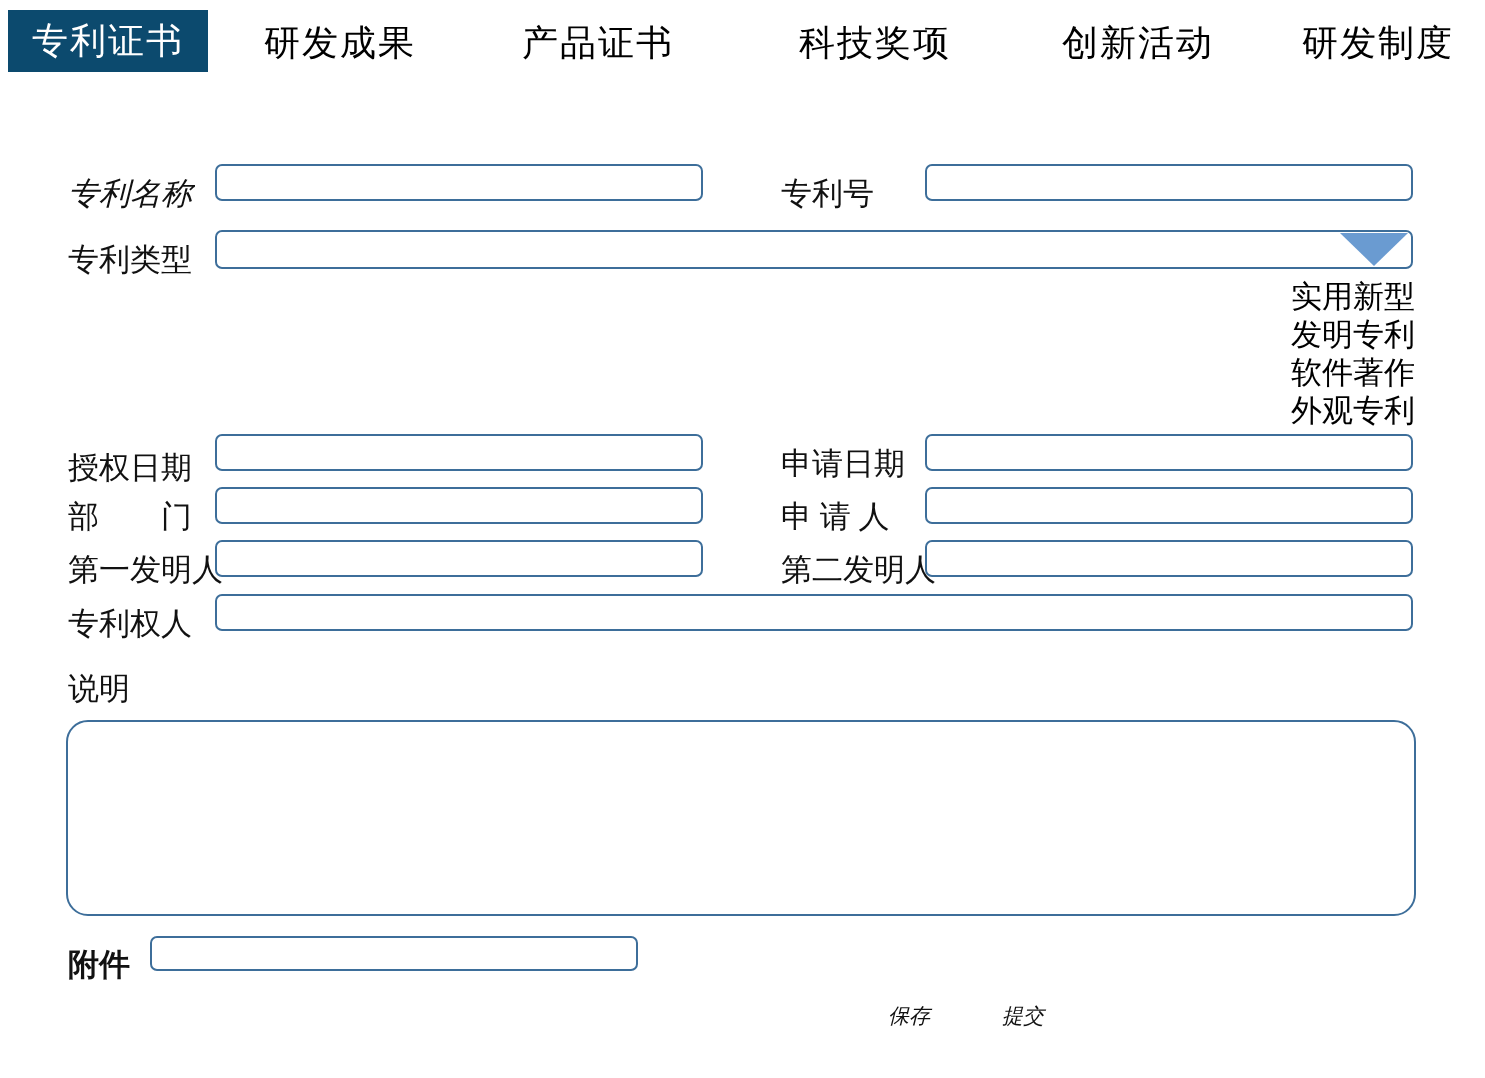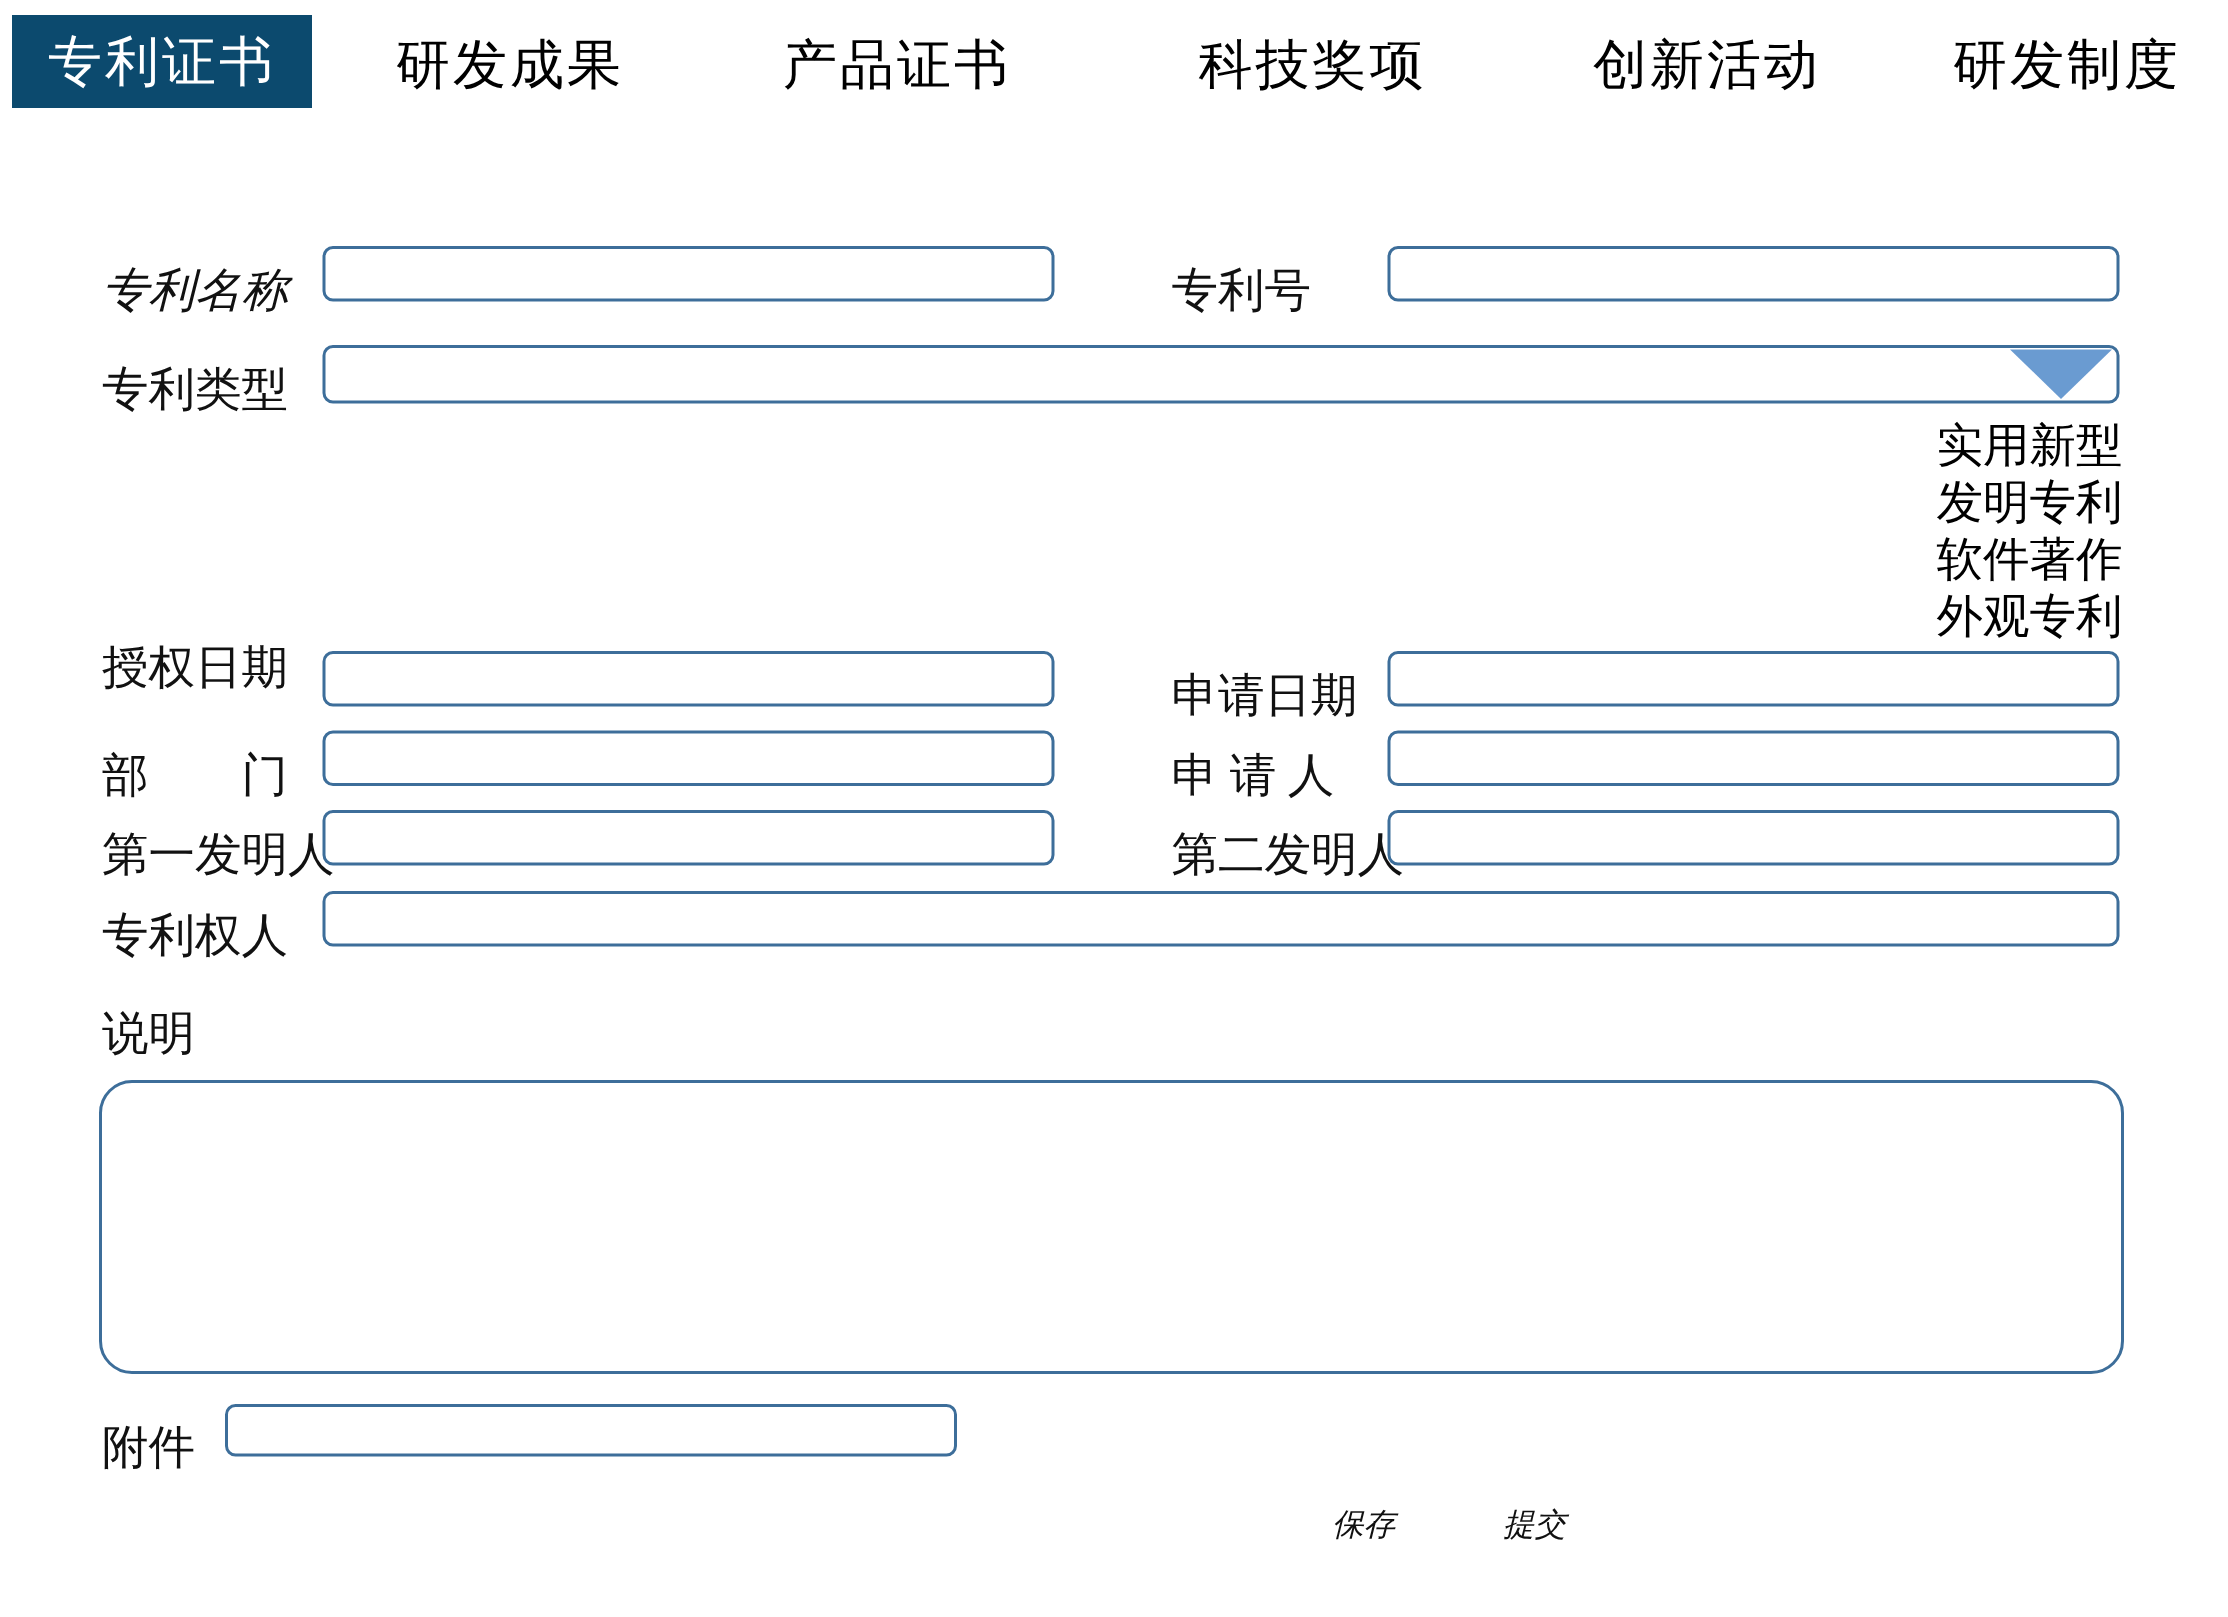--- a/index.html
+++ b/index.html
@@ -147,21 +147,21 @@
   <input class="field" style="left: 215px; top: 144px; width: 1198px; height: 39px;" placeholder="">
   <div class="arrow" style="left:1340px; top:147px;"></div>
 
   <div class="option-list" style="left:1180px; top:192px; width:235px;">
     <div>实用新型</div>
     <div>发明专利</div>
     <div>软件著作</div>
     <div>外观专利</div>
   </div>
 
-  <div class="lbl" style="left:68px; top:343px;">授权日期</div>
+  <div class="lbl" style="left:68px; top:366px;">授权日期</div>
   <input class="field" style="left: 215px; top: 348px; width: 488px; height: 37px;" placeholder="">
 
   <div class="lbl" style="left:781px; top:362px;">申请日期</div>
   <input class="field" style="left: 925px; top: 348px; width: 488px; height: 37px;" placeholder="">
 
   <div class="lbl" style="left:68px; top:415px;">部　　门</div>
   <input class="field" style="left: 215px; top: 401px; width: 488px; height: 37px;" placeholder="">
 
   <div class="lbl" style="left:781px; top:415px;">申 请 人</div>
   <input class="field" style="left: 925px; top: 401px; width: 488px; height: 37px;" placeholder="">
@@ -171,19 +171,19 @@
 
   <div class="lbl" style="left:781px; top:468px;">第二发明人</div>
   <input class="field" style="left: 925px; top: 454px; width: 488px; height: 37px;" placeholder="">
 
   <div class="lbl" style="left:68px; top:522px;">专利权人</div>
   <input class="field" style="left: 215px; top: 508px; width: 1198px; height: 37px;" placeholder="">
 
   <div class="lbl" style="left:68px; top:587px;">说明</div>
   <textarea class="memo" style="left: 66px; top: 634px; width: 1350px; height: 196px;" placeholder=""></textarea>
 
-  <div class="lbl" style="left:68px; top:863px;">附件</div>
+  <div class="lbl" style="left:68px; top:863px;font-weight:bold;">附件</div>
   <input class="field" style="left: 150px; top: 850px; width: 488px; height: 35px;" placeholder="">
 
   <div class="action" style="left:888px; top:916px;">保存</div>
   <div class="action" style="left:1002px; top:916px;">提交</div>
 
 </div>
 
 </body></html>

